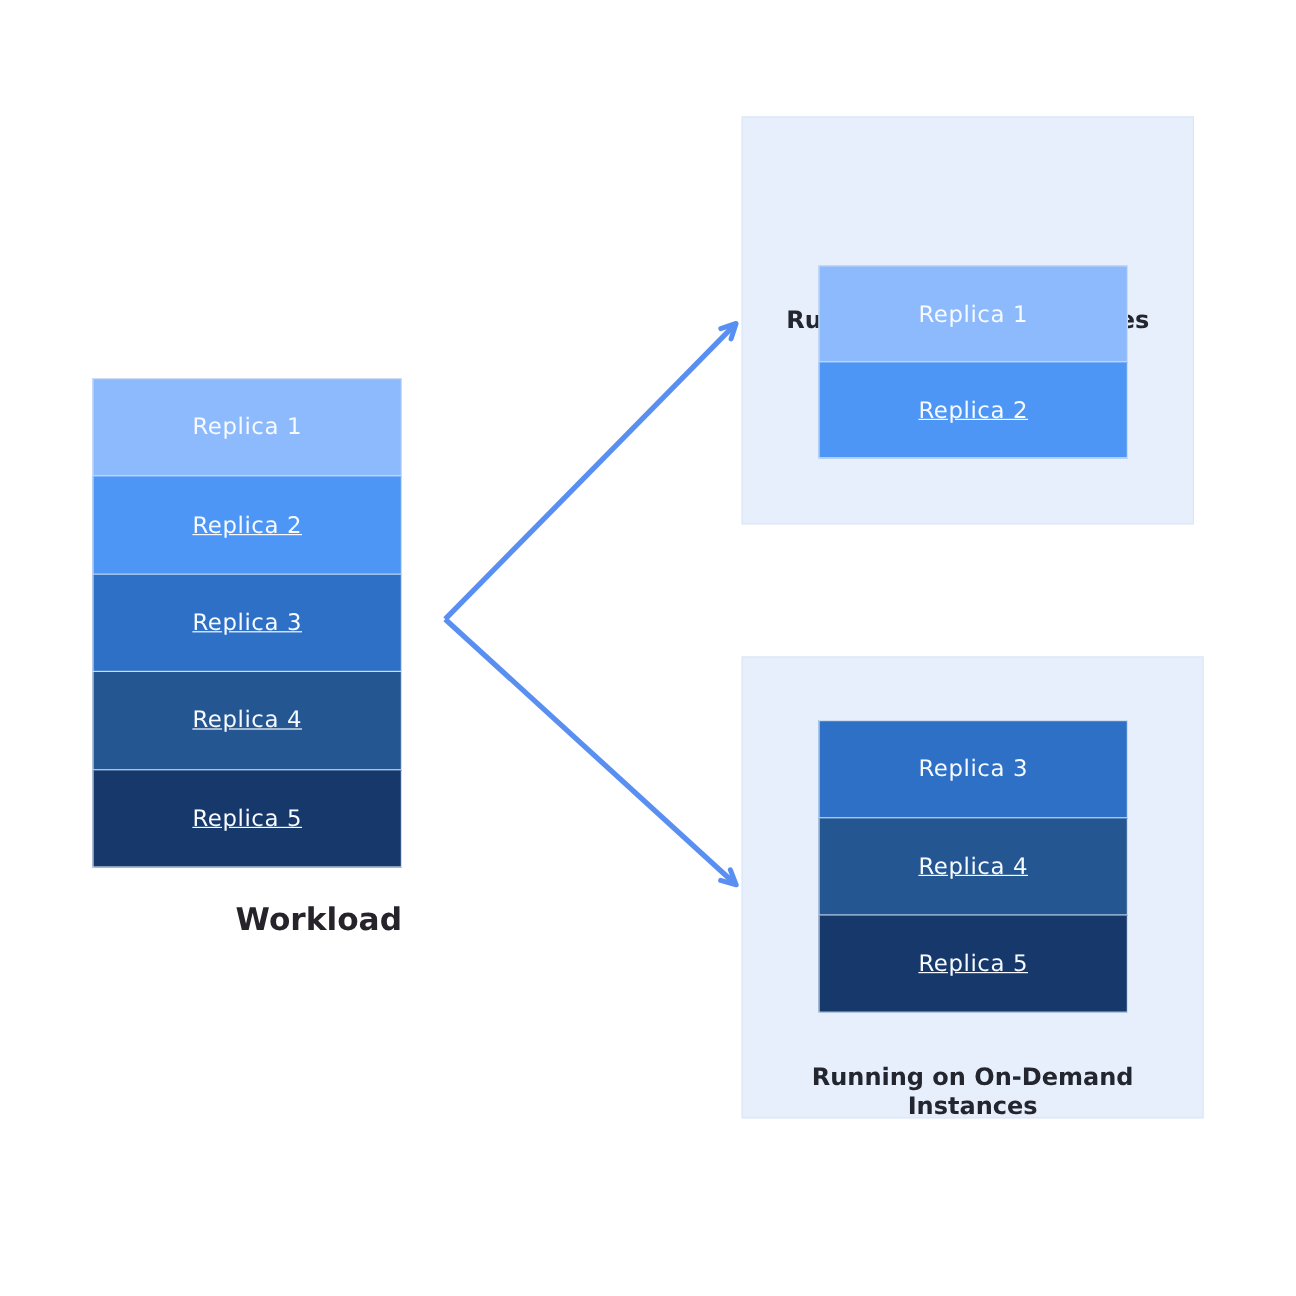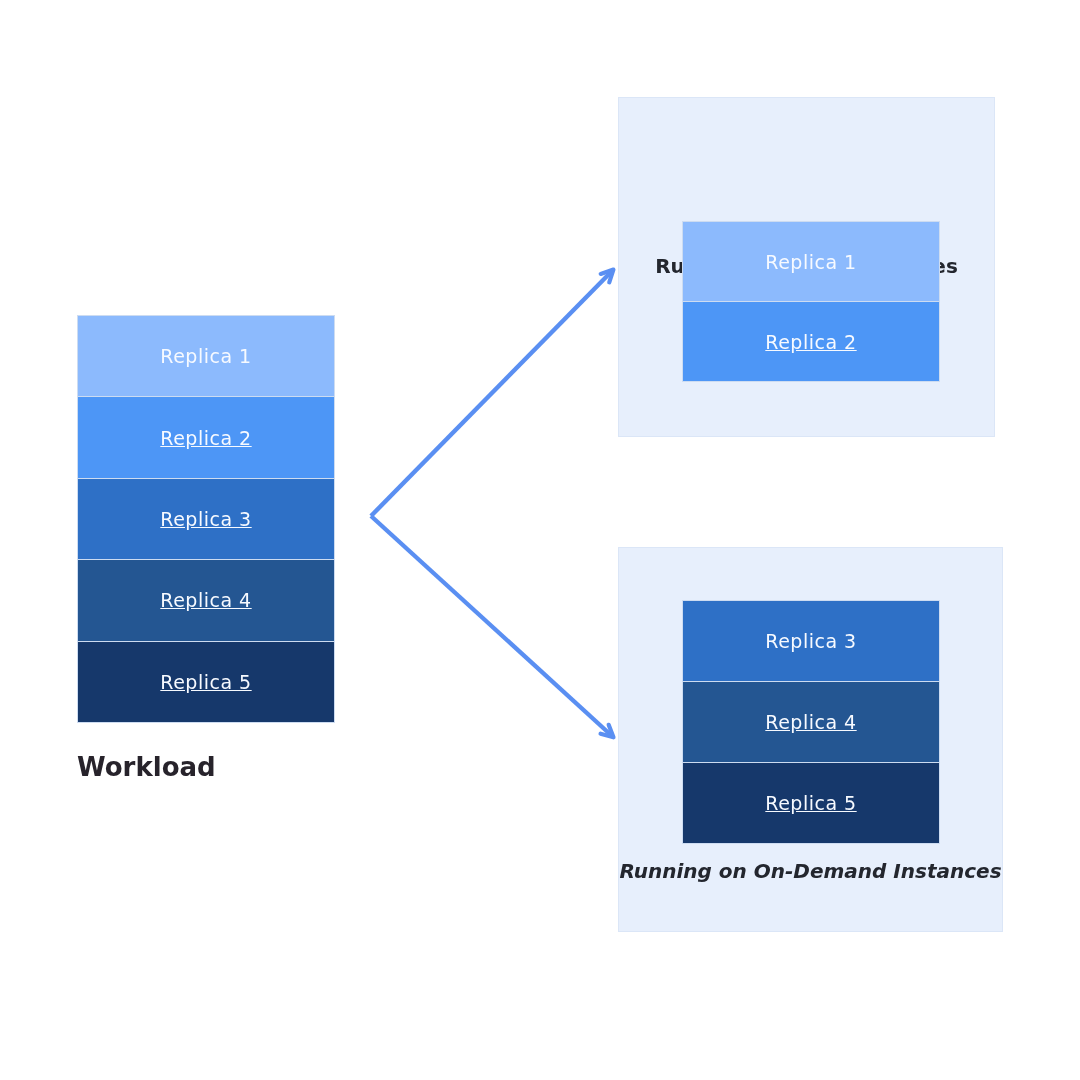--- a/index.html
+++ b/index.html
@@ -33,41 +33,41 @@
     color:var(--c-replica-text);
     font-size:19px;
     letter-spacing:0.5px;
     border:1px solid var(--c-box-border);
   }
   .replica-box + .replica-box{border-top:none;text-decoration:underline;}
 
   .workload-label{
     position:absolute;left:77px;top:752px;
     width:258px;
-    text-align:left;
+    text-align:right;
     font-size:26px;font-weight:bold;
     color:#27232b;
   }
 
   
   .panel{
     position:absolute;
     background:var(--c-panel-bg);
     border:1px solid var(--c-panel-border);
   }
   .panel-spot{left:618px;top:97px;width:377px;height:340px;}
   .panel-ondemand{left:618px;top:547px;width:385px;height:385px;}
   .panel-title{
     position:absolute;left:0;width:100%;
     text-align:center;
     font-size:20px;font-weight:bold;
     color:var(--c-title-text);
   }
   .panel-spot .panel-title{top:156px;}
-  .panel-ondemand .panel-title{top:311px;font-style:italic;}
+  .panel-ondemand .panel-title{top:337px;}
   .panel-stack{
     position:absolute;left:63px;
     width:258px;
     display:flex;flex-direction:column;
   }
   .panel-spot .panel-stack{top:123px;height:161px;}
   .panel-ondemand .panel-stack{top:52px;height:244px;}
 
   
   .arrows-layer{

